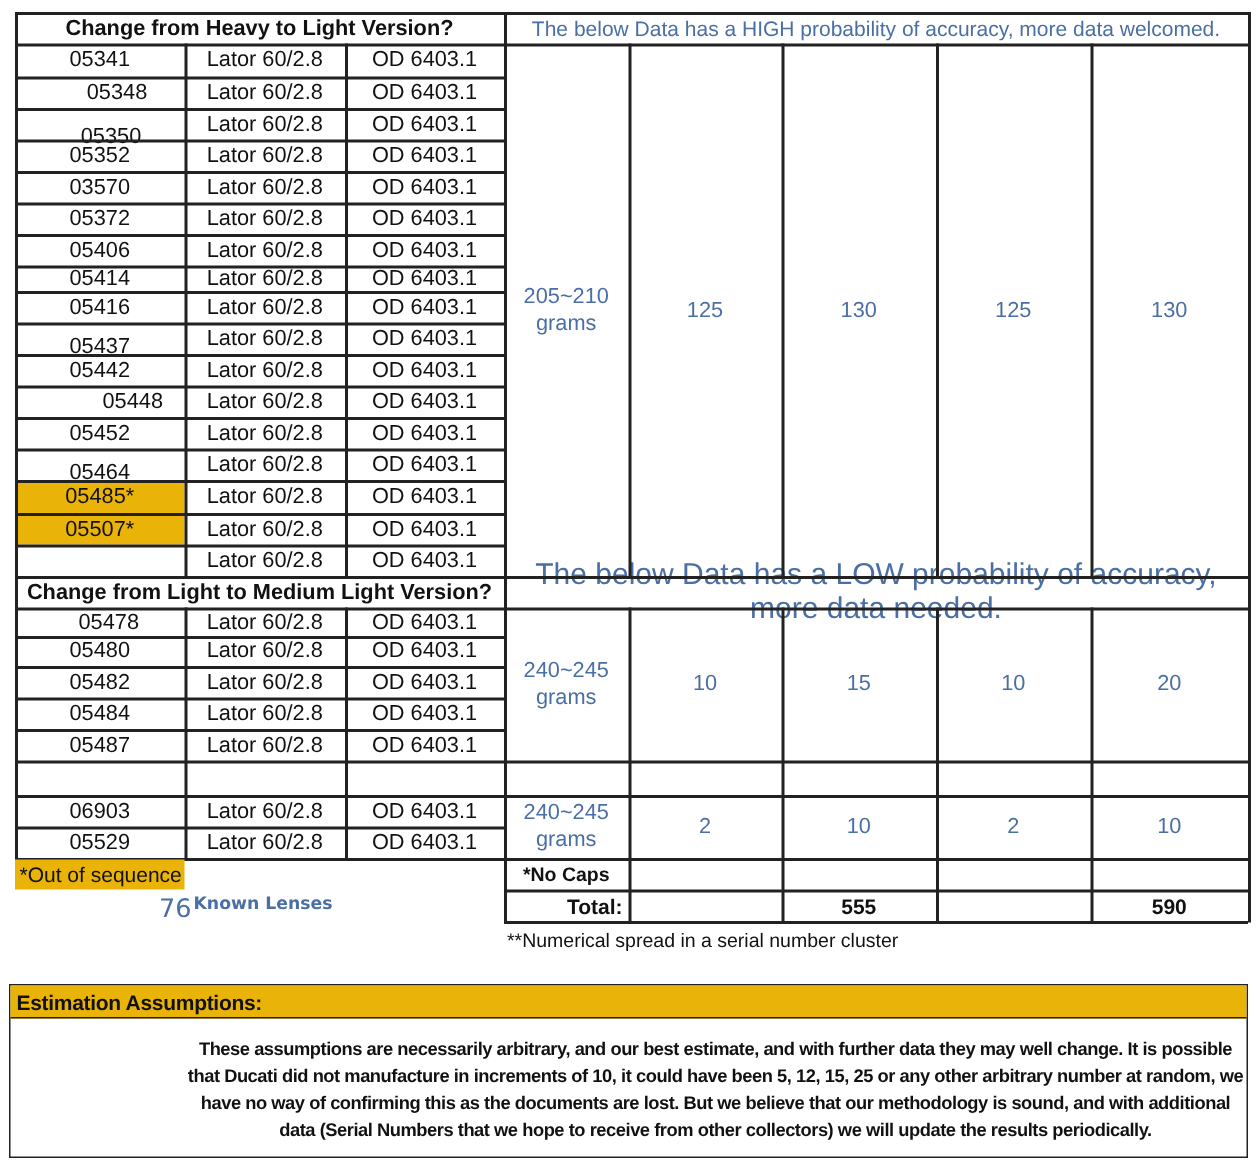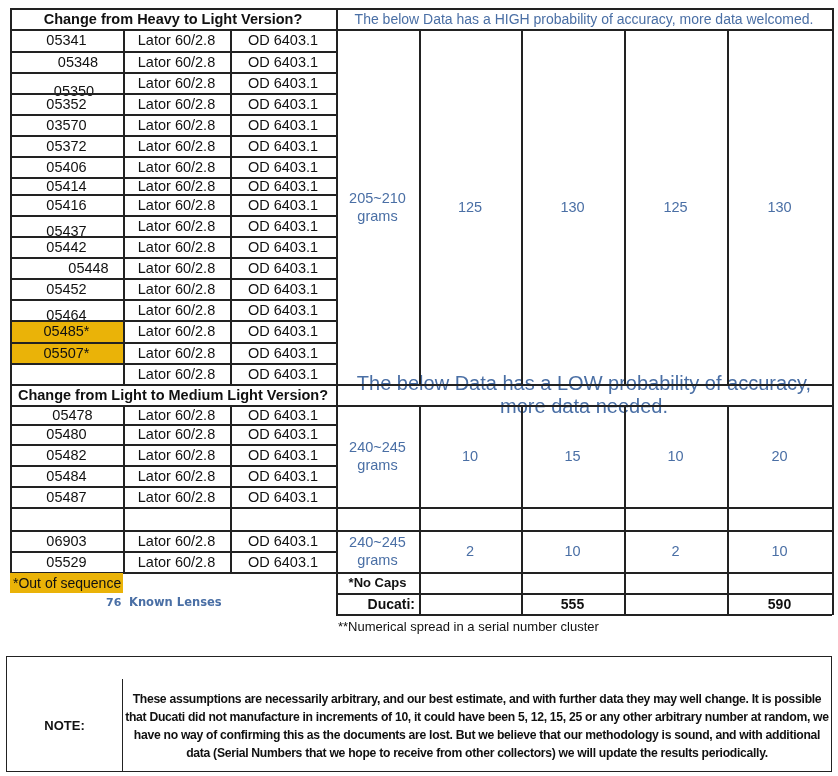--- a/index.html
+++ b/index.html
@@ -105,21 +105,21 @@
     <div class="cell " style="left: 10px; top: 551px; width: 113px; height: 21px;">05529</div>
     <div class="cell " style="left: 123px; top: 551px; width: 107px; height: 21px;">Lator 60/2.8</div>
     <div class="cell " style="left: 230px; top: 551px; width: 106px; height: 21px;">OD 6403.1</div>
     <div class="cell blue" style="left: 336px; top: 530px; width: 83px; height: 42px; white-space: pre-line; line-height: 18px;">240~245
 grams</div>
     <div class="cell blue" style="left: 419px; top: 530px; width: 102px; height: 42px;">2</div>
     <div class="cell blue" style="left: 521px; top: 530px; width: 103px; height: 42px;">10</div>
     <div class="cell blue" style="left: 624px; top: 530px; width: 103px; height: 42px;">2</div>
     <div class="cell blue" style="left: 727px; top: 530px; width: 105px; height: 42px;">10</div>
     <div class="cell bold" style="left: 336px; top: 572px; width: 83px; height: 21px; font-size: 13px;">*No Caps</div>
-    <div class="cell bold" style="left: 336px; top: 593px; width: 83px; height: 21px; justify-content: flex-end; padding-right: 4px; font-size: 14px;">Ducati:</div>
+    <div class="cell bold" style="left: 336px; top: 593px; width: 83px; height: 21px; justify-content: flex-end; padding-right: 4px; font-size: 14px;">Total:</div>
     <div class="cell bold" style="left: 419px; top: 593px; width: 102px; height: 21px; font-size: 14px;"></div>
     <div class="cell bold" style="left: 521px; top: 593px; width: 103px; height: 21px; font-size: 14px;">555</div>
     <div class="cell bold" style="left: 624px; top: 593px; width: 103px; height: 21px; font-size: 14px;"></div>
     <div class="cell bold" style="left: 727px; top: 593px; width: 105px; height: 21px; font-size: 14px;">590</div>
     <div class="line" style="left: 10px; top: 8px; width: 822px; height: 1.5px;"></div>
     <div class="line" style="left: 10px; top: 29px; width: 822px; height: 1.5px;"></div>
     <div class="line" style="left: 10px; top: 51px; width: 326px; height: 1.5px;"></div>
     <div class="line" style="left: 10px; top: 72px; width: 326px; height: 1.5px;"></div>
     <div class="line" style="left: 10px; top: 93px; width: 326px; height: 1.5px;"></div>
     <div class="line" style="left: 10px; top: 114px; width: 326px; height: 1.5px;"></div>
@@ -161,21 +161,21 @@
     <div class="line" style="left: 521px; top: 405px; height: 209px; width: 1.5px;"></div>
     <div class="line" style="left: 624px; top: 29px; height: 355px; width: 1.5px;"></div>
     <div class="line" style="left: 624px; top: 405px; height: 209px; width: 1.5px;"></div>
     <div class="line" style="left: 727px; top: 29px; height: 355px; width: 1.5px;"></div>
     <div class="line" style="left: 727px; top: 405px; height: 209px; width: 1.5px;"></div>
     <div class="line" style="left: 832px; top: 8px; height: 607px; width: 1.5px;"></div>
   </div>
 
 <div class="abs green" style="left:10px;top:573px;width:113px;height:20px;font-size:14px;display:flex;align-items:center;padding-left:3px;">*Out of sequence</div>
 
-<div class="abs" style="left:106px;top:596px;font-family:'DejaVu Sans',sans-serif;font-weight:bold;font-size:11px;color:#4a6fa5;">76</div>
+<div class="abs" style="left:106px;top:596px;font-family:'DejaVu Sans',sans-serif;font-weight:normal;font-size:17px;color:#4a6fa5;">76</div>
 <div class="abs" style="left:129px;top:595px;font-family:'DejaVu Sans',sans-serif;font-weight:bold;font-size:11.5px;color:#4a6fa5;">Known Lenses</div>
 
 <div class="abs" style="left:338px;top:619px;font-size:13px;">**Numerical spread in a serial number cluster</div>
 
 <div class="abs" style="left:6px;top:656px;width:826px;height:116px;border:1.5px solid #222;">
-  <div class="abs" style="left:0;top:22px;width:116px;height:92px;border-right:1.5px solid #222;display:flex;align-items:center;justify-content:center;font-weight:bold;font-size:13px;">NOTE:</div>
+  <div class="abs green" style="left:0;top:0;width:100%;height:22px;border-bottom:1.5px solid #222;font-weight:bold;font-size:14px;display:flex;align-items:center;padding-left:4px;letter-spacing:-0.2px;">Estimation Assumptions:</div>
   <div class="abs" style="left:118px;top:24px;width:704px;height:90px;display:flex;align-items:center;justify-content:center;text-align:center;font-weight:bold;font-size:12.2px;line-height:18px;letter-spacing:-0.3px;">These assumptions are necessarily arbitrary, and our best estimate, and with further data they may well change. It is possible that Ducati did not manufacture in increments of 10, it could have been 5, 12, 15, 25 or any other arbitrary number at random, we have no way of confirming this as the documents are lost. But we believe that our methodology is sound, and with additional data (Serial Numbers that we hope to receive from other collectors) we will update the results periodically.</div>
 </div>
 
 </body></html>

